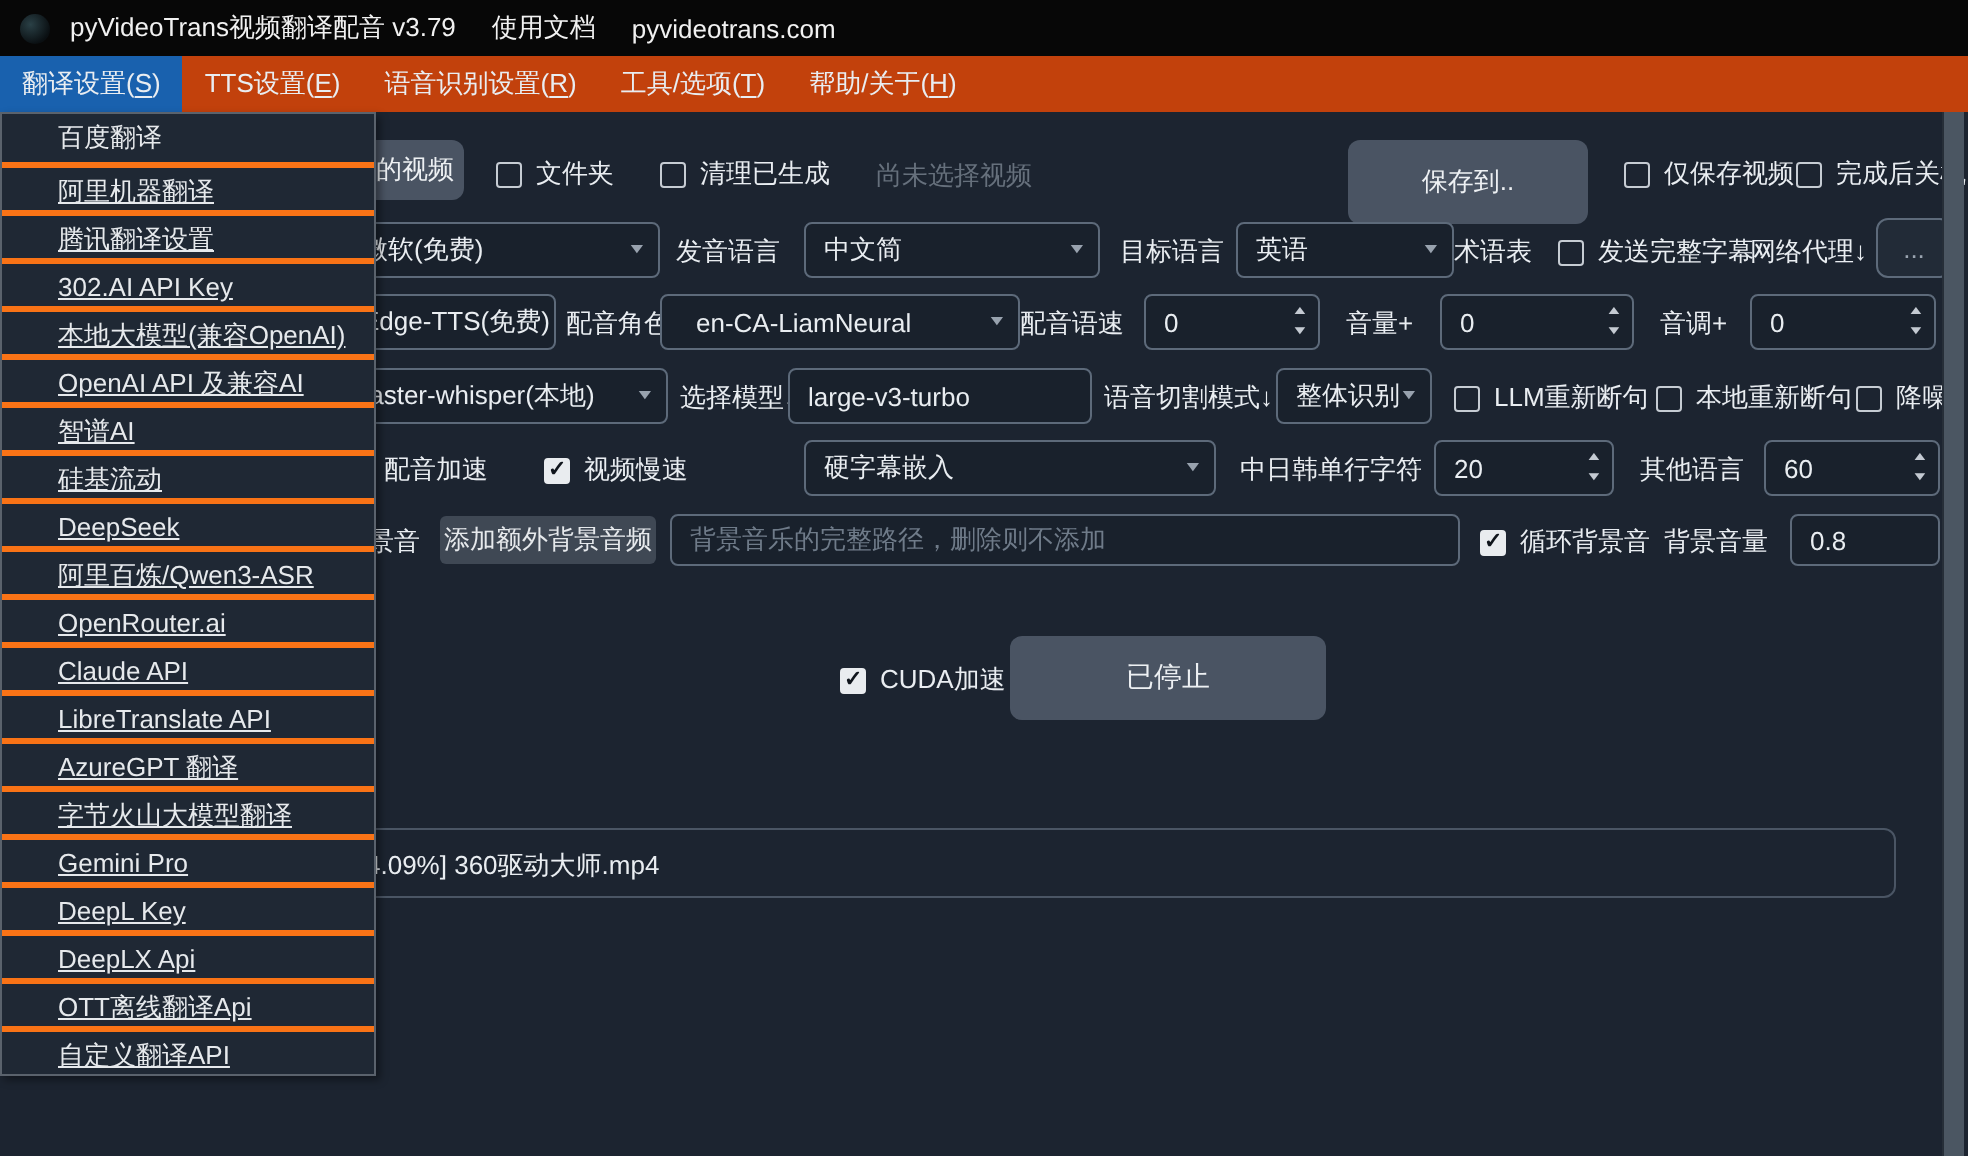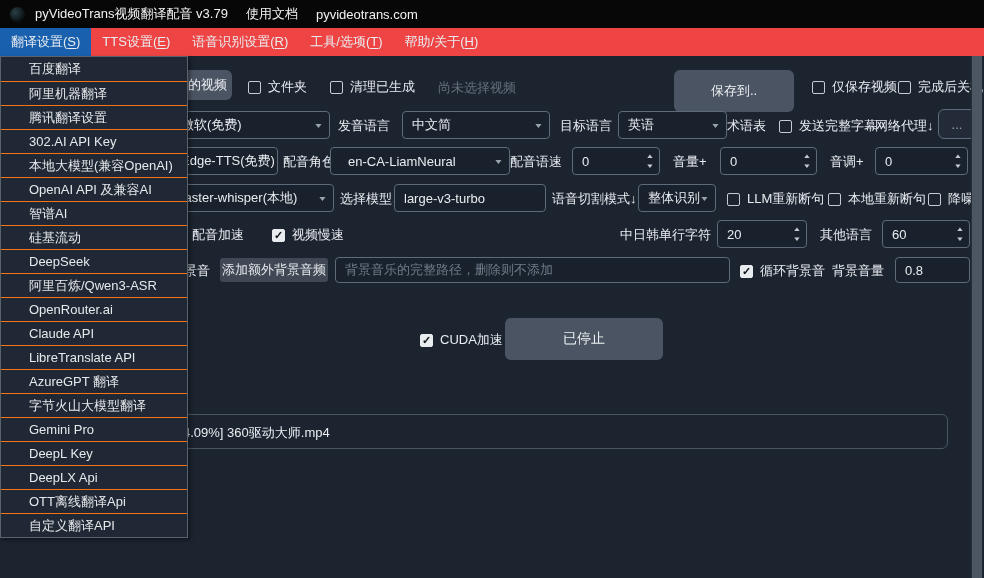--- a/index.html
+++ b/index.html
@@ -7,31 +7,31 @@
           font-family:"Liberation Sans",sans-serif;-webkit-font-smoothing:antialiased;}
 
   
   .titlebar{position:absolute;top:0;left:0;right:0;height:28px;background:#070707;
             display:flex;align-items:center;padding-left:10px;gap:10px;color:#f1f1f1;font-size:13px;}
   .appicon{width:15px;height:15px;border-radius:50%;
            background:radial-gradient(circle at 35% 35%, #2a4046, #0a0f12 72%);flex:0 0 auto;}
   .titlebar .tsep{margin-left:8px;}
 
   
-  .menubar{position:absolute;top:28px;left:0;right:0;height:28px;background:#ef4444;display:flex;}
+  .menubar{position:absolute;top:28px;left:0;right:0;height:28px;background:#c2410c;display:flex;}
   .menubar .mi{padding:0 11px;line-height:28px;font-size:13px;color:#e9edf1;white-space:nowrap;}
   .menubar .mi.active{background:#1961ae;}
   .menubar .mi u{text-underline-offset:2px;}
 
   
   .menu{position:absolute;left:0;top:56px;width:188px;background:#1f2834;
         border:1px solid #5a626c;box-sizing:border-box;z-index:30;box-shadow:2px 2px 4px rgba(0,0,0,.4);}
   .menu .item{height:24px;line-height:23px;padding-left:28px;font-size:13px;color:#e6e9ec;
               box-sizing:border-box;white-space:nowrap;overflow:hidden;}
-  .menu .item + .item{border-top:1px solid #f97316;}
+  .menu .item + .item{border-top:3px solid #f97316;text-decoration:underline;}
 
   
   .lab{position:absolute;font-size:13px;color:#e9edf1;white-space:nowrap;}
   .muted{color:#66707c;}
   .btn{position:absolute;background:#4a5463;border:none;border-radius:6px;color:#edf0f3;
        font-size:13px;display:flex;align-items:center;justify-content:center;
        box-sizing:border-box;font-family:inherit;white-space:nowrap;}
   .btn.end{justify-content:flex-end;padding-right:5px;overflow:hidden;}
   .minibtn{position:absolute;background:#3f4854;border:none;border-radius:3px;color:#e6e9ec;
            font-size:13px;display:flex;align-items:center;justify-content:center;
@@ -198,20 +198,24 @@
   </span>
 
   <span class="cb" style="left:172px;top:226px">
     <span class="box"></span>
     <span>配音加速</span>
   </span>
   <span class="cb on" style="left:272px;top:226px">
     <span class="box"></span>
     <span>视频慢速</span>
   </span>
+  <div class="combo" style="left:402px;top:220px;width:206px">
+    <span class="val">硬字幕嵌入</span>
+    <span class="arrow">▼</span>
+  </div>
   <span class="lab" style="left:620px;top:226px">中日韩单行字符</span>
   <div class="spin" style="left:717px;top:220px;width:90px">
     <span class="val">20</span>
     <span class="updown">
         <i>▲</i>
         <i>▼</i>
       </span>
   </div>
   <span class="lab" style="left:820px;top:226px">其他语言</span>
   <div class="spin" style="left:882px;top:220px;width:88px">

